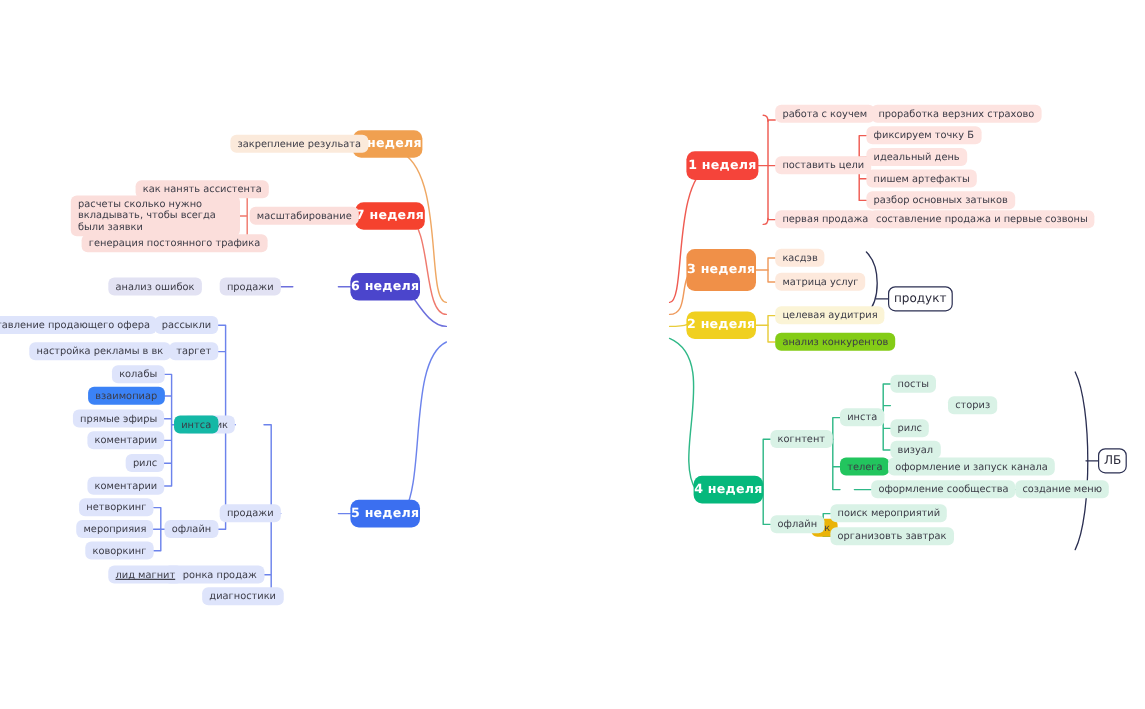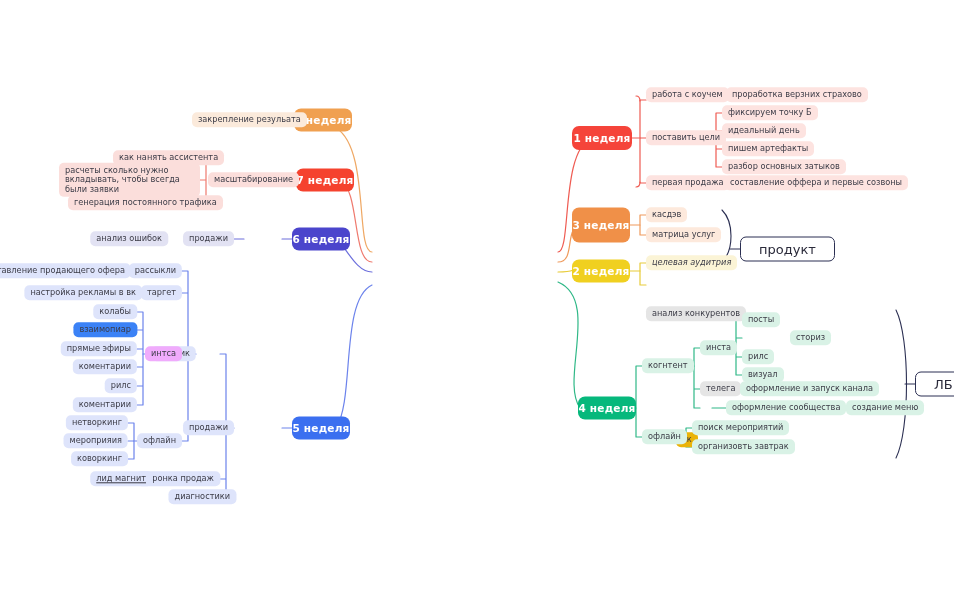--- a/index.html
+++ b/index.html
@@ -30,21 +30,21 @@
   }
   .wrap2{white-space:normal;}
 
   #root{
     position:absolute;left:372px;top:231px;width:186px;height:78px;
     background:#0d1030;border-radius:9px;color:#ffffff;
     display:flex;align-items:center;justify-content:center;text-align:center;
     font-size:14.5px;line-height:1.33;padding:0 10px;box-sizing:border-box;
   }
   .summary{
-    position:absolute;padding:4px 18px;font-size:13px;color:#2a2a3a;
+    position:absolute;padding:4px 4px;font-size:10px;color:#2a2a3a;
     border:1.3px solid #2b2f52;border-radius:6px;background:#ffffff;
     transform:translateY(-50%);white-space:nowrap;
   }
 </style>
 </head>
 <body>
 
 <div id="canvas">
 
   <svg id="links" viewBox="0 0 954 591">
@@ -138,40 +138,40 @@
 
   <div class="node week" style="left:572px;top:138px;width:60px;height:24px;background:#f5443a;">1 неделя</div>
   <div class="node mid" style="left:646px;top:95px;background:#fde3e0;">работа с коучем</div>
   <div class="node leaf" style="left:726px;top:95px;background:#fde3e0;">проработка верзних страхово</div>
   <div class="node mid" style="left:646px;top:138px;background:#fde3e0;">поставить цели</div>
   <div class="node leaf" style="left:722px;top:113px;background:#fde3e0;">фиксируем точку Б</div>
   <div class="node leaf" style="left:722px;top:131px;background:#fde3e0;">идеальный день</div>
   <div class="node leaf" style="left:722px;top:149px;background:#fde3e0;">пишем артефакты</div>
   <div class="node leaf" style="left:722px;top:167px;background:#fde3e0;">разбор основных затыков</div>
   <div class="node mid" style="left:646px;top:183px;background:#fde3e0;">первая продажа</div>
-  <div class="node leaf" style="left:724px;top:183px;background:#fde3e0;">составление оффера и первые созвоны</div>
+  <div class="node leaf" style="left:724px;top:183px;background:#fde3e0;">составление продажа и первые созвоны</div>
 
   <div class="node week" style="left:572px;top:225px;width:58px;height:35px;background:#f09048;">3 неделя</div>
   <div class="node leaf" style="left:646px;top:215px;background:#fde9dc;">касдэв</div>
   <div class="node leaf" style="left:646px;top:235px;background:#fde9dc;">матрица услуг</div>
 
   <div class="node week" style="left:572px;top:271px;width:58px;height:23px;background:#f0d020;">2 неделя</div>
-  <div class="node leaf" style="left:646px;top:263px;background:#fbf4d6;font-style:italic;">целевая аудитрия</div>
-  <div class="node leaf" style="left:646px;top:285px;background:#e5e5e5;margin-top:29px;">анализ конкурентов</div>
+  <div class="node leaf" style="left:646px;top:263px;background:#fbf4d6;">целевая аудитрия</div>
+  <div class="node leaf" style="left:646px;top:285px;background:#84cc16;">анализ конкурентов</div>
 
   <div class="summary" style="left:740px;top:249px;">продукт</div>
 
   <div class="node week" style="left:578px;top:408px;width:58px;height:23px;background:#06b87c;">4 неделя</div>
   <div class="node mid" style="left:642px;top:366px;background:#d9f2e6;">когнтент</div>
   <div class="node mid" style="left:700px;top:348px;background:#d9f2e6;">инста</div>
   <div class="node leaf" style="left:742px;top:320px;background:#d9f2e6;">посты</div>
   <div class="node leaf" style="left:742px;top:338px;background:#d9f2e6;margin-left:48px;">сториз</div>
   <div class="node leaf" style="left:742px;top:357px;background:#d9f2e6;">рилс</div>
   <div class="node leaf" style="left:742px;top:375px;background:#d9f2e6;">визуал</div>
-  <div class="node mid" style="left:700px;top:389px;background:#e5e5e5;">телега</div>
+  <div class="node mid" style="left:700px;top:389px;background:#22c55e;">телега</div>
   <div class="node leaf" style="left:740px;top:389px;background:#d9f2e6;">оформление и запуск канала</div>
   <div class="node mid" style="left:676px;top:408px;background:#eab308;margin-top:32px;">вк</div>
   <div class="node leaf" style="left:726px;top:408px;background:#d9f2e6;">оформление сообщества</div>
   <div class="node leaf" style="left:846px;top:408px;background:#d9f2e6;">создание меню</div>
   <div class="node mid" style="left:642px;top:437px;background:#d9f2e6;">офлайн</div>
   <div class="node leaf" style="left:692px;top:428px;background:#d9f2e6;">поиск мероприятий</div>
   <div class="node leaf" style="left:692px;top:447px;background:#d9f2e6;">организовть завтрак</div>
 
   <div class="summary" style="left:915px;top:384px;">ЛБ</div>
 
@@ -188,21 +188,21 @@
   <div class="node mid" style="left:234px;top:239px;background:#e2e2f3;transform:translate(-100%,-50%);">продажи</div>
   <div class="node leaf" style="left:168px;top:239px;background:#e2e2f3;transform:translate(-100%,-50%);">анализ ошибок</div>
 
   <div class="node week" style="left:292px;top:428px;width:58px;height:23px;background:#3b6ff0;">5 неделя</div>
   <div class="node mid" style="left:234px;top:428px;background:#dee4fb;transform:translate(-100%,-50%);">продажи</div>
   <div class="node mid" style="left:196px;top:354px;background:#dee4fb;transform:translate(-100%,-50%);">трафик</div>
   <div class="node mid" style="left:182px;top:271px;background:#dee4fb;transform:translate(-100%,-50%);">рассыкли</div>
   <div class="node leaf" style="left:131px;top:271px;background:#dee4fb;transform:translate(-100%,-50%);">составление продающего офера</div>
   <div class="node mid" style="left:182px;top:293px;background:#dee4fb;transform:translate(-100%,-50%);">таргет</div>
   <div class="node leaf" style="left:142px;top:293px;background:#dee4fb;transform:translate(-100%,-50%);">настройка рекламы в вк</div>
-  <div class="node mid" style="left:182px;top:354px;background:#f0abfc;transform:translate(-100%,-50%);">интса</div>
+  <div class="node mid" style="left:182px;top:354px;background:#14b8a6;transform:translate(-100%,-50%);">интса</div>
   <div class="node leaf" style="left:137px;top:312px;background:#dee4fb;transform:translate(-100%,-50%);">колабы</div>
   <div class="node leaf" style="left:137px;top:330px;background:#3b82f6;transform:translate(-100%,-50%);">взаимопиар</div>
   <div class="node leaf" style="left:137px;top:349px;background:#dee4fb;transform:translate(-100%,-50%);">прямые эфиры</div>
   <div class="node leaf" style="left:137px;top:367px;background:#dee4fb;transform:translate(-100%,-50%);">коментарии</div>
   <div class="node leaf" style="left:137px;top:386px;background:#dee4fb;transform:translate(-100%,-50%);">рилс</div>
   <div class="node leaf" style="left:137px;top:405px;background:#dee4fb;transform:translate(-100%,-50%);">коментарии</div>
   <div class="node mid" style="left:182px;top:441px;background:#dee4fb;transform:translate(-100%,-50%);">офлайн</div>
   <div class="node leaf" style="left:128px;top:423px;background:#dee4fb;transform:translate(-100%,-50%);">нетворкинг</div>
   <div class="node leaf" style="left:128px;top:441px;background:#dee4fb;transform:translate(-100%,-50%);">мероприяия</div>
   <div class="node leaf" style="left:128px;top:459px;background:#dee4fb;transform:translate(-100%,-50%);">коворкинг</div>

